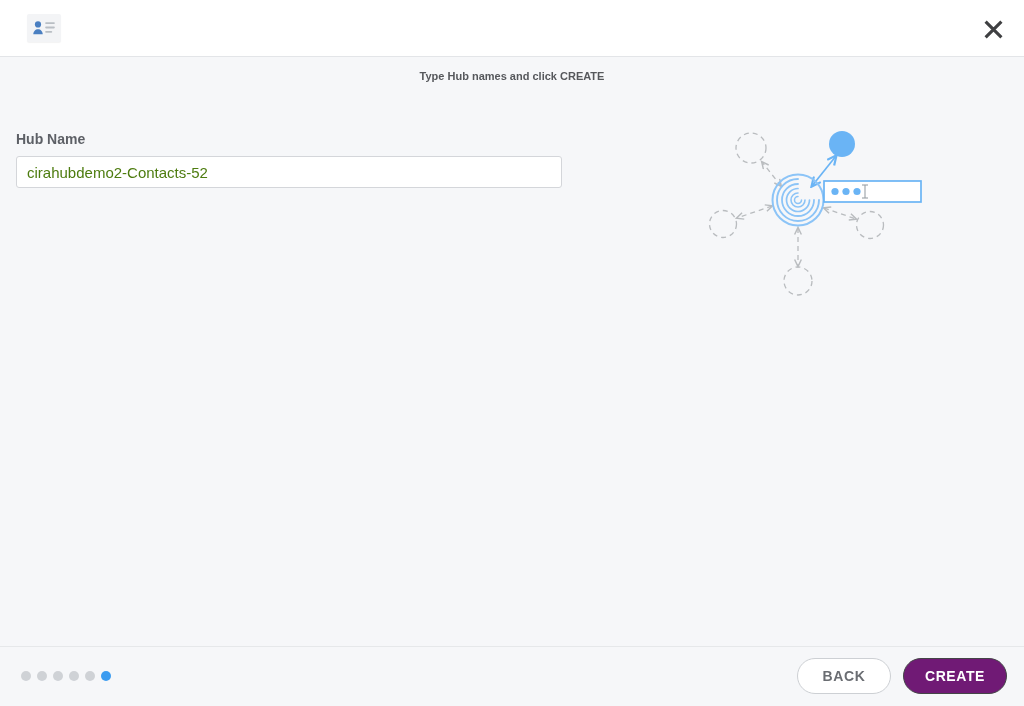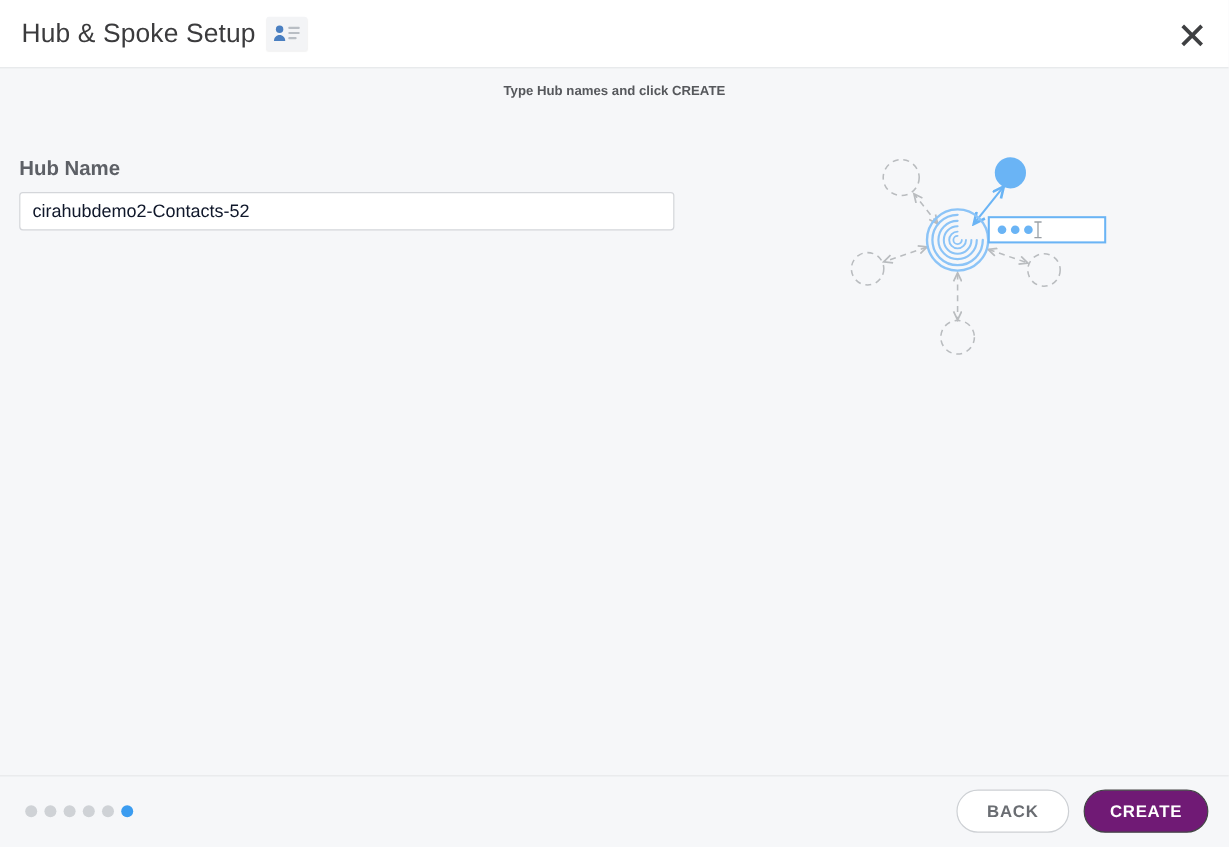--- a/index.html
+++ b/index.html
@@ -70,35 +70,35 @@
     color: #56585c;
   }
 
   .field-block {
     position: absolute;
     top: 131px;
     left: 16px;
     width: 546px;
   }
   .field-label {
-    font-size: 17px;
+    font-size: 14px;
     font-weight: bold;
     color: #5d6066;
     margin-bottom: 9px;
     display: block;
   }
   .field-input {
     width: 546px;
     height: 32px;
     border: 1px solid #d4d6da;
     border-radius: 3px;
     background: #ffffff;
     font-family: "Liberation Sans", sans-serif;
     font-size: 15px;
-    color: #0f172a;
+    color: #4d7c0f;
     padding: 4px 10px;
     outline: none;
   }
 
   
   .illustration {
     position: absolute;
     left: 700px;
     top: 118px;
     width: 250px;
@@ -161,21 +161,20 @@
     width: 104px;
     background: #701a75;
     border: 1px solid #444547;
     color: #ffffff;
   }
 </style>
 </head>
 <body>
 
 <div class="header">
-  <span class="header-title">Hub &amp; Spoke Setup</span>
 
   <span class="header-badge">
     <svg width="24" height="17" viewBox="0 0 24 17" aria-hidden="true">
       <circle cx="6" cy="4.4" r="3.1" fill="#4a7fc1"></circle>
       <path d="M1.3 14.2c0-2.9 2.1-5 4.7-5s4.7 2.1 4.7 5z" fill="#4a7fc1"></path>
       <rect x="13.2" y="2.3" width="9.6" height="1.8" rx="0.8" fill="#b9bec4"></rect>
       <rect x="13.2" y="6.6" width="9.6" height="1.8" rx="0.8" fill="#b9bec4"></rect>
       <rect x="13.2" y="10.9" width="7.0" height="1.8" rx="0.8" fill="#b9bec4"></rect>
     </svg>
   </span>

